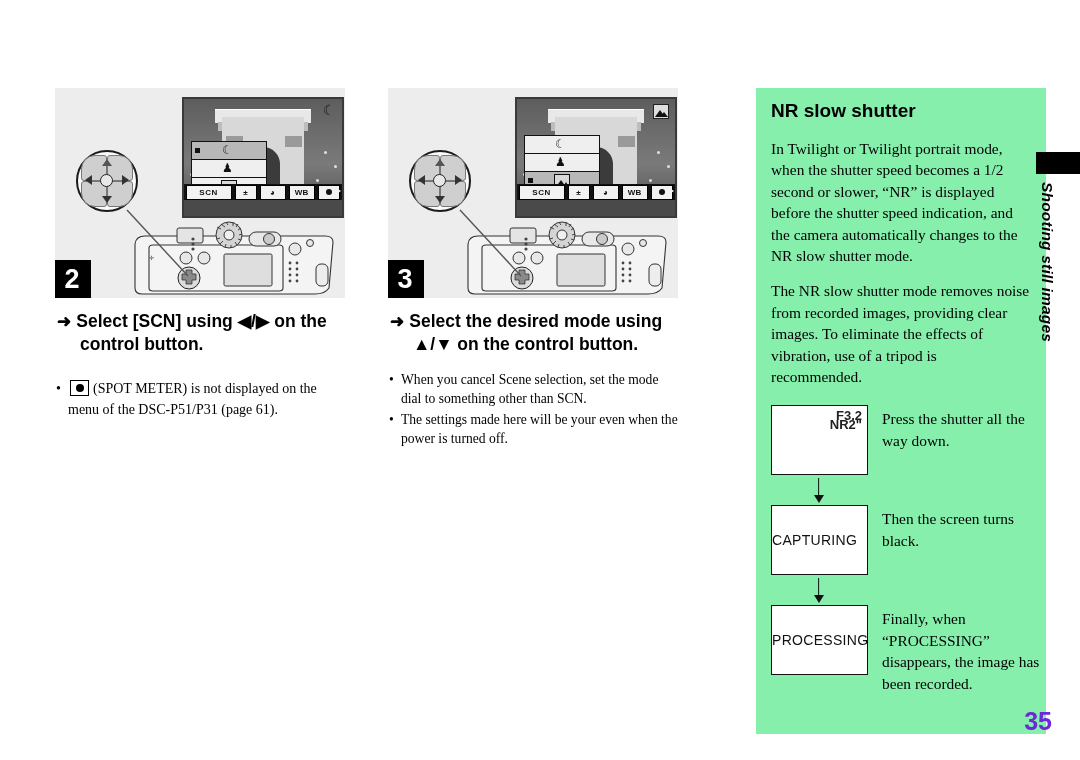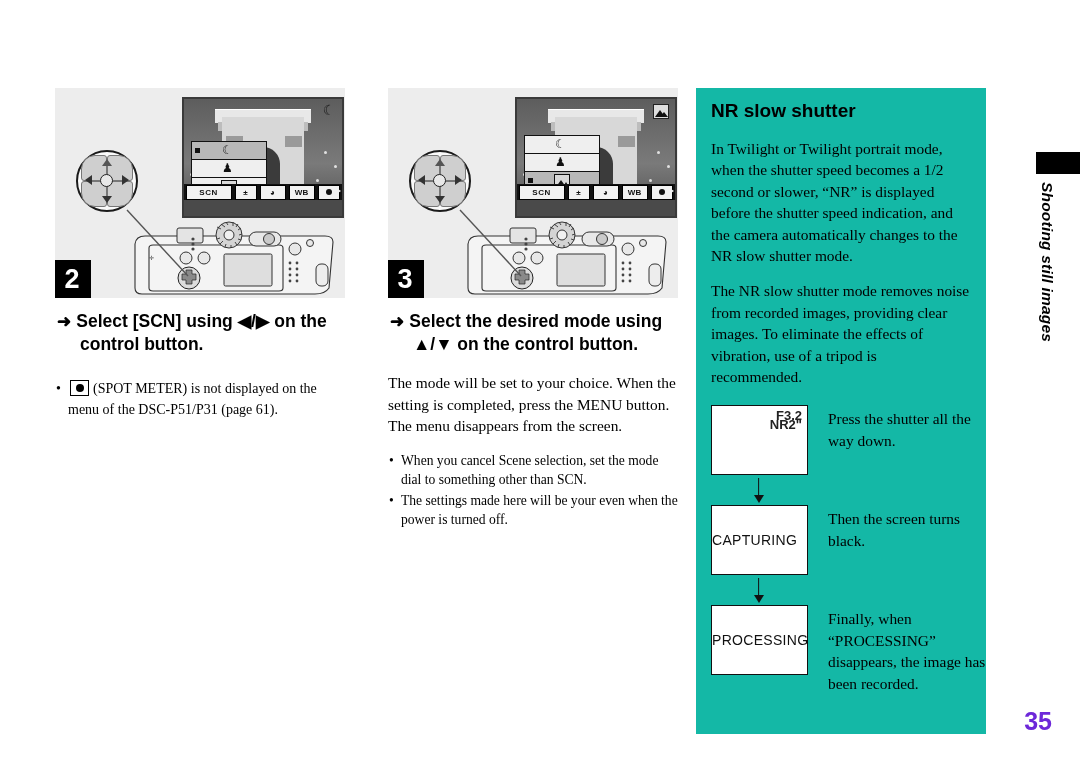--- a/index.html
+++ b/index.html
@@ -346,23 +346,23 @@
     line-height: 21px;
   }
   .note-spot::before {
     content: "•";
     position: absolute; left: 1px; top: 0;
   }
 
   
   .side-panel {
     position: absolute;
-    left: 696px; top: 88px;
+    left: 756px; top: 88px;
     width: 290px; height: 646px;
-    background: #14b8a6;
+    background: #86efac;
   }
   .side-title {
     font-family: "Liberation Sans", sans-serif;
     font-weight: bold;
     font-size: 19px;
     color: #000;
     margin: 12px 0 4px 15px;
   }
   .side-para {
     font-family: "Liberation Serif", serif;
@@ -402,21 +402,21 @@
     font-family: "Liberation Sans", sans-serif;
     font-size: 13px;
     line-height: 8.8px;
     color: #222;
     font-weight: bold;
   }
   .flow-text {
     font-family: "Liberation Serif", serif;
     font-size: 15.4px;
     line-height: 21.4px;
-    margin-left: 20px;
+    margin-left: 14px;
     padding-top: 3px;
     color: #000;
   }
   .flow-arrow {
     width: 95px;
     text-align: center;
     height: 30px;
     position: relative;
   }
   .flow-arrow .shaft {
@@ -748,21 +748,20 @@
       </div>
 
       <div class="step-badge">3</div>
     </div>
 
     <div class="step-head">
       <span class="arrow">➜</span><span>Select the desired mode using</span>
       <span class="hang">▲/▼ on the control button.</span>
     </div>
 
-    <div class="body-text">The mode will be set to your choice. When the setting is completed, press the MENU button. The menu disappears from the screen.</div>
 
     <div class="note-list">
       <div class="note">When you cancel Scene selection, set the mode dial to something other than SCN.</div>
       <div class="note">The settings made here will be your even when the power is turned off.</div>
     </div>
   </div>
 
   <div class="side-panel">
     <div class="side-title">NR slow shutter</div>
     <div class="side-para">In Twilight or Twilight portrait mode, when the shutter speed becomes a 1/2 second or slower, “NR” is displayed before the shutter speed indication, and the camera automatically changes to the NR slow shutter mode.</div>

